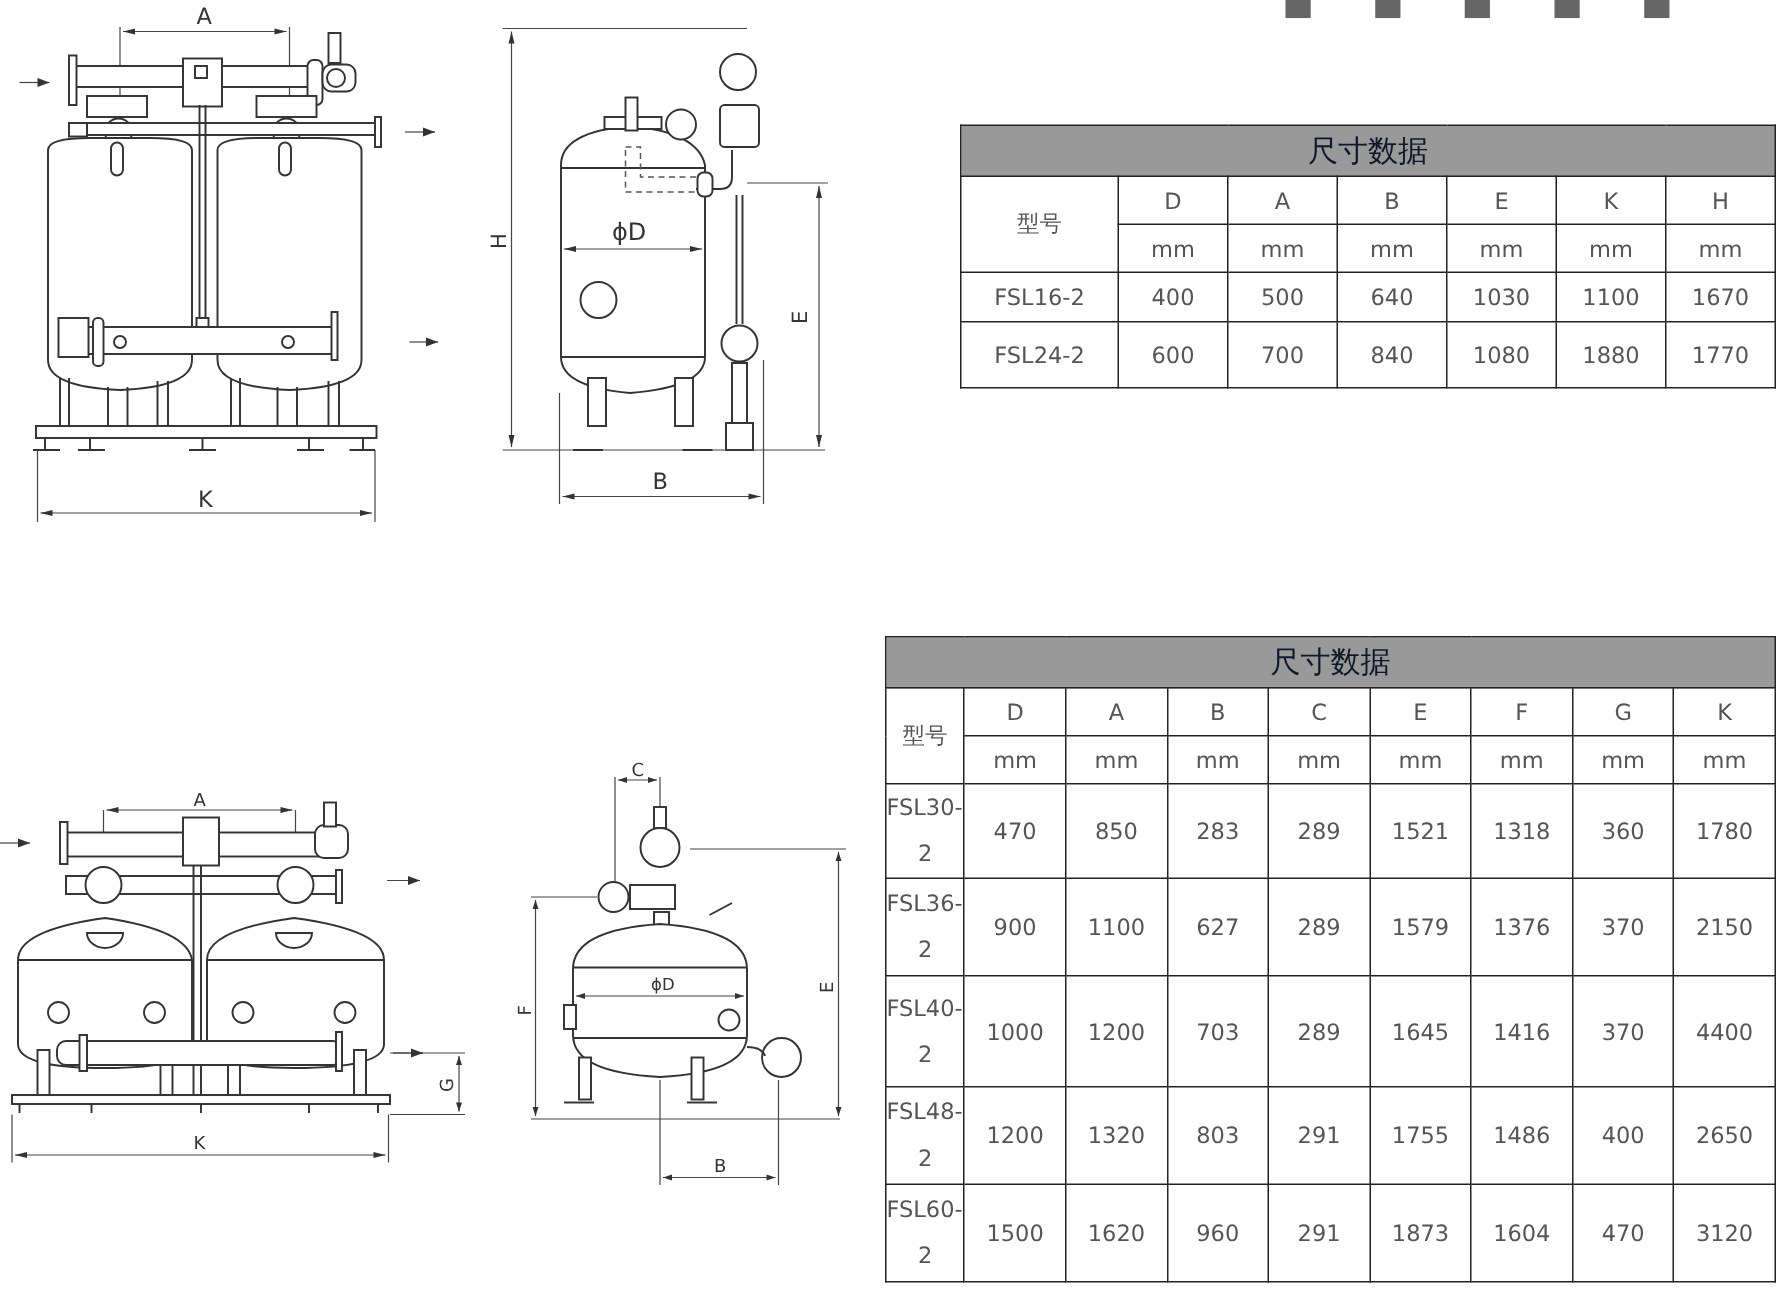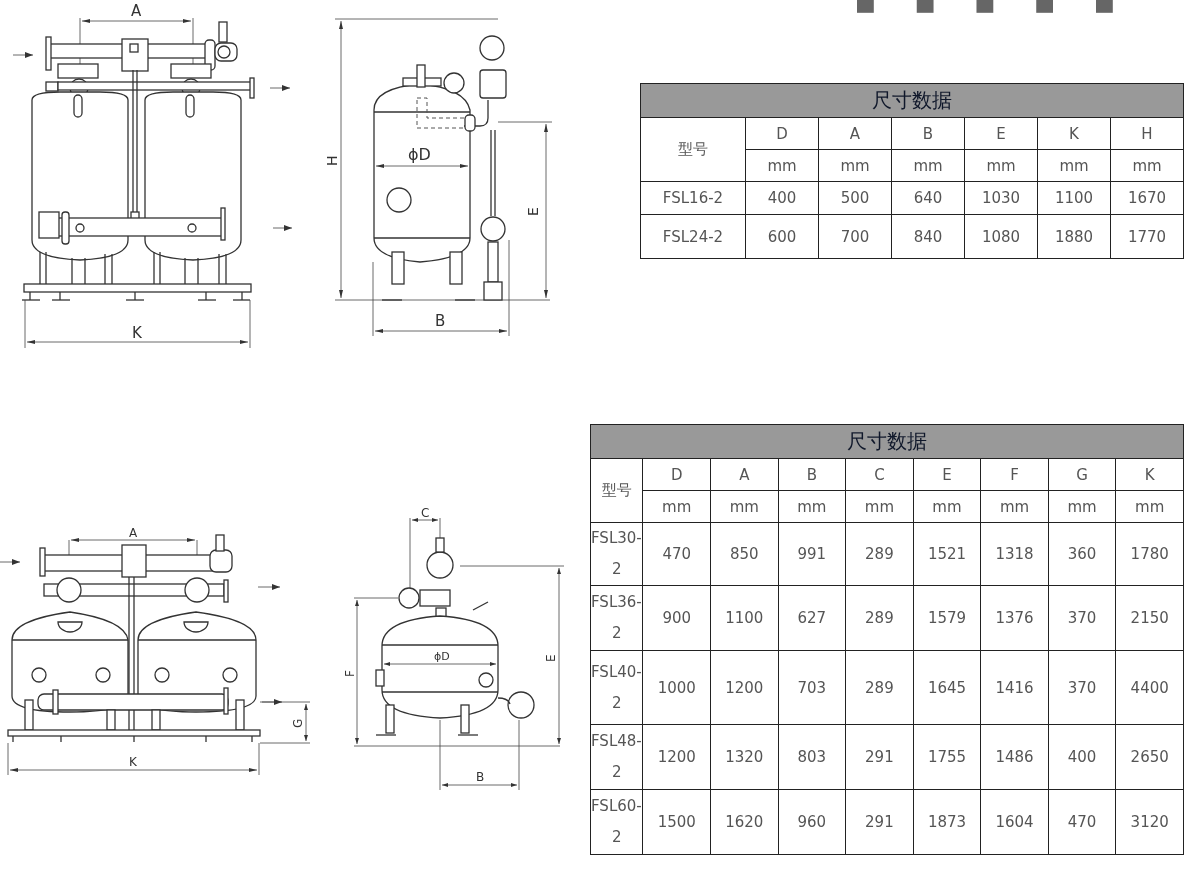--- a/index.html
+++ b/index.html
@@ -328,21 +328,21 @@
   </tr>
   </tbody>
     <tbody id="t2body">
       <tr style="height: 48px;">
         <td style="text-align: left; line-height: 31px;">
           <div>FSL30-</div>
           <div style="text-align: center;">2</div>
         </td>
         <td>470</td>
         <td>850</td>
-        <td>991</td>
+        <td>283</td>
         <td>289</td>
         <td>1521</td>
         <td>1318</td>
         <td>360</td>
         <td>1780</td>
       </tr>
       <tr style="height: 65px; padding-left: 18px;">
         <td style="text-align: left; line-height: 31px;">
           <div>FSL36-</div>
           <div style="text-align: center;">2</div>

